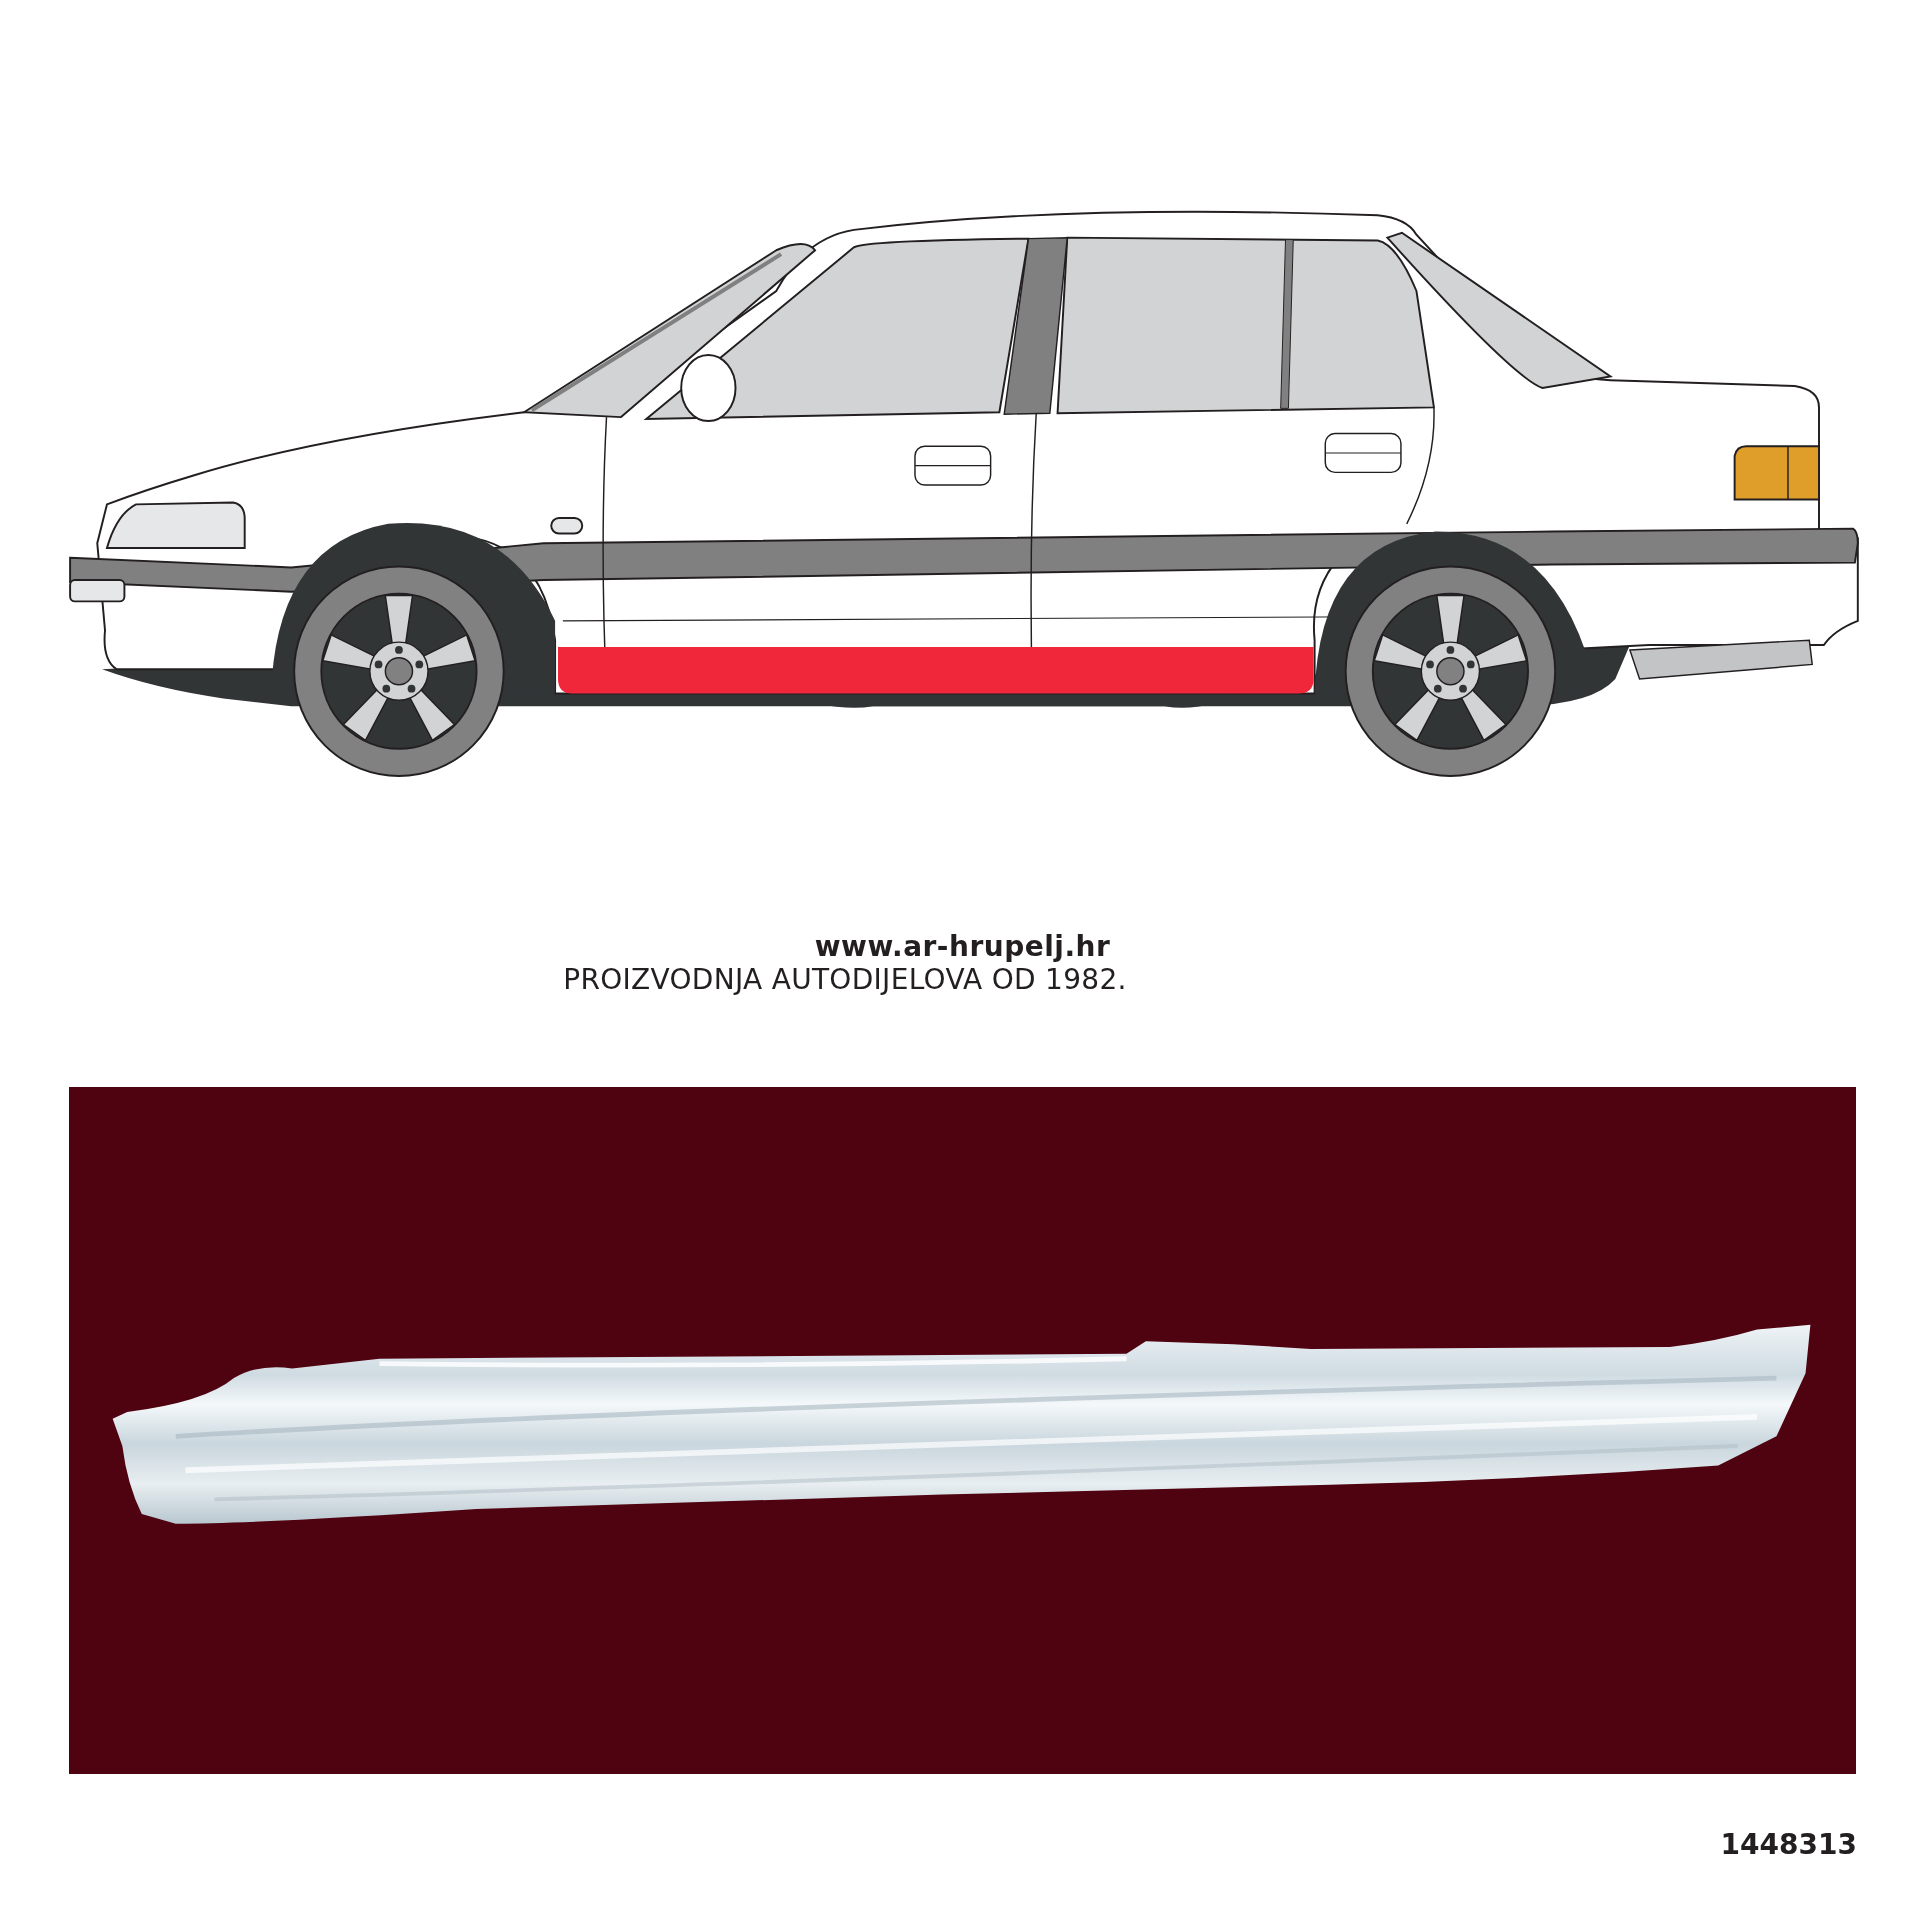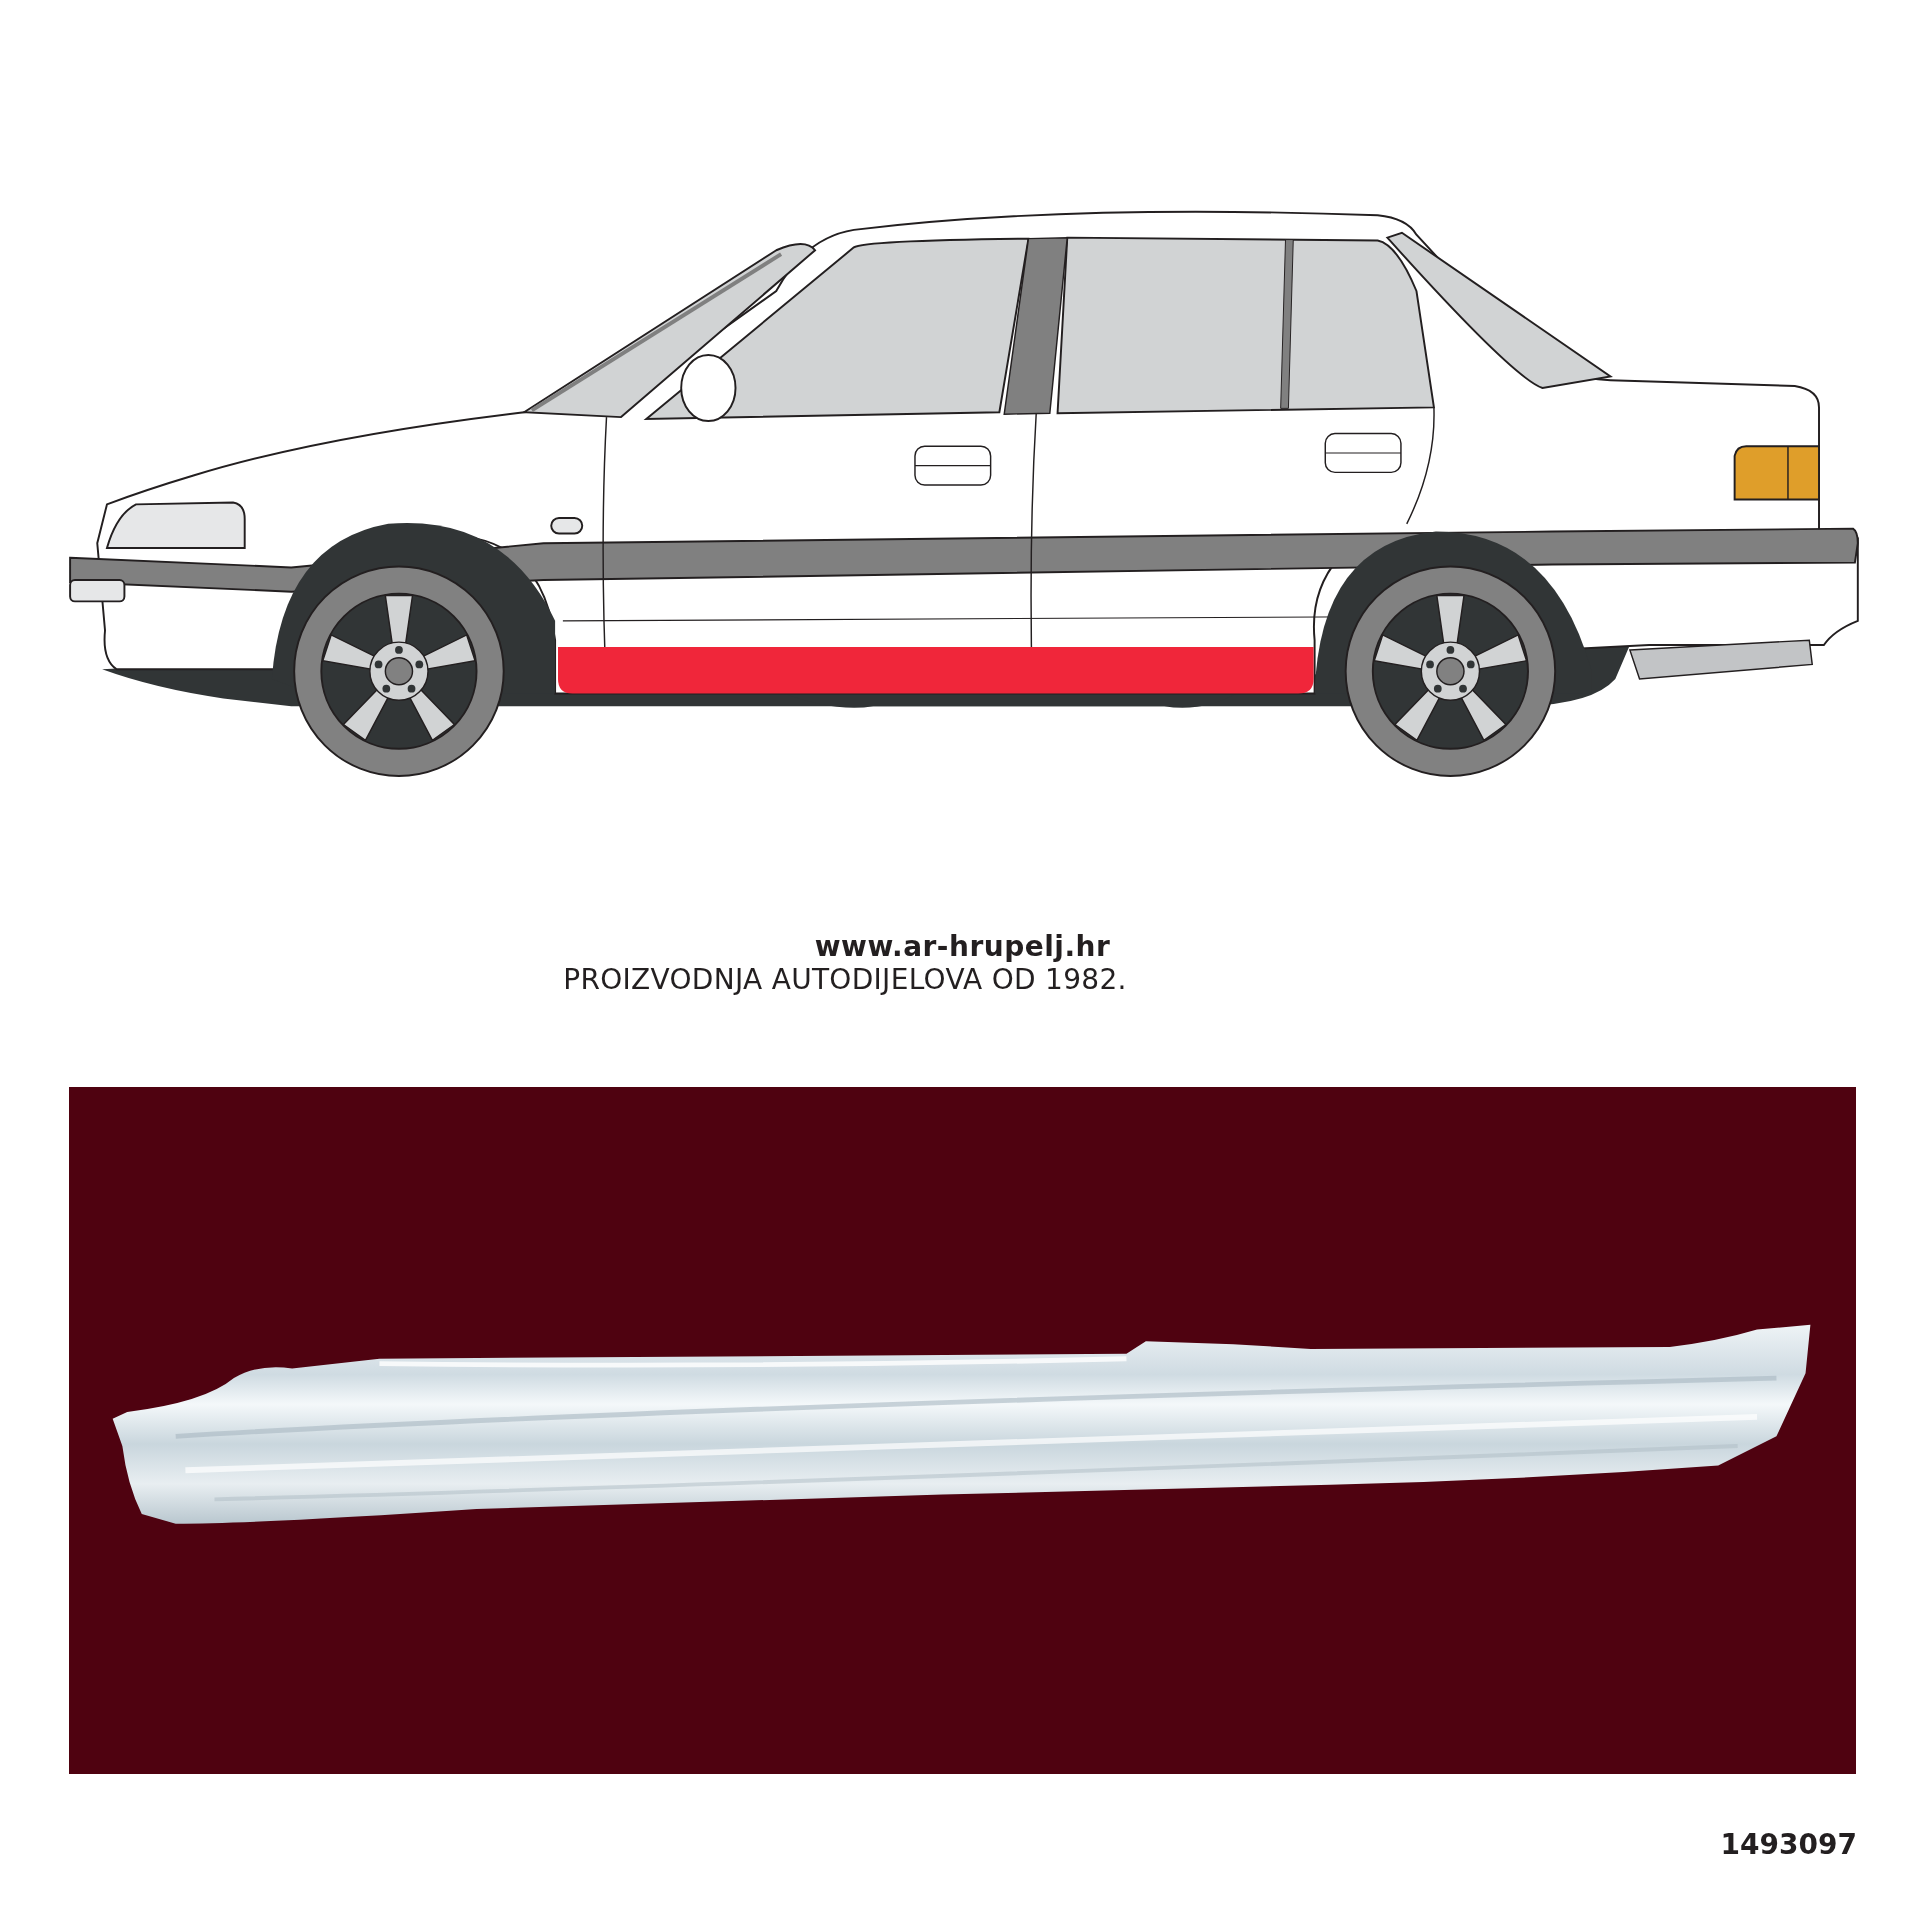--- a/index.html
+++ b/index.html
@@ -125,14 +125,14 @@
              Q1700,262 1740,250 L1795,245 L1790,295 L1760,360
              L1700,390 Q1500,405 1300,410 L900,420 L420,435
              Q200,450 110,450 L75,440 Q60,410 55,370 Z" fill="url(#metal)"></path>
     <path d="M110,360 Q600,330 1760,300" stroke="#a9b8c1" stroke-width="5" fill="none" opacity="0.6"></path>
     <path d="M120,395 Q700,375 1740,340" stroke="#ffffff" stroke-width="6" fill="none" opacity="0.7"></path>
     <path d="M150,425 Q700,410 1720,370" stroke="#aebcc4" stroke-width="4" fill="none" opacity="0.5"></path>
     <path d="M320,285 Q700,290 1090,280" stroke="#ffffff" stroke-width="5" fill="none" opacity="0.8"></path>
   </svg>
 </div>
 
-<div class="part-number">1493097</div>
+<div class="part-number">1448313</div>
 
 
 </body></html>

